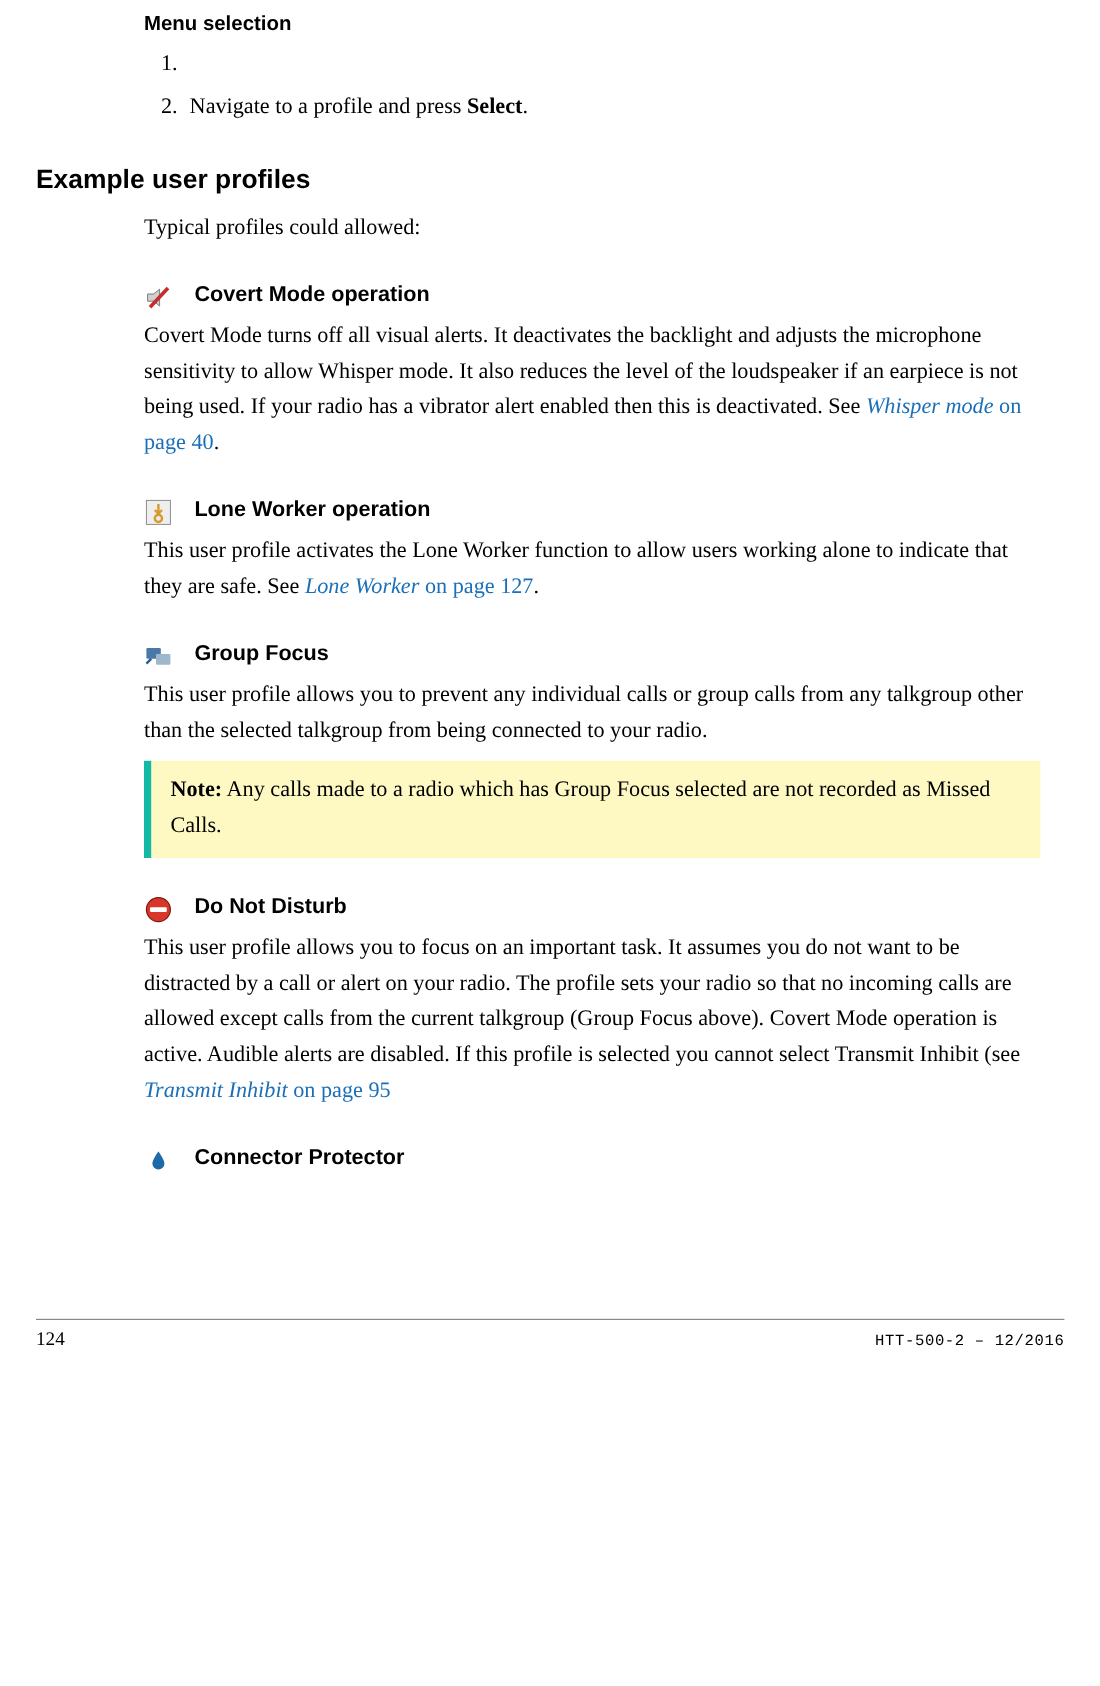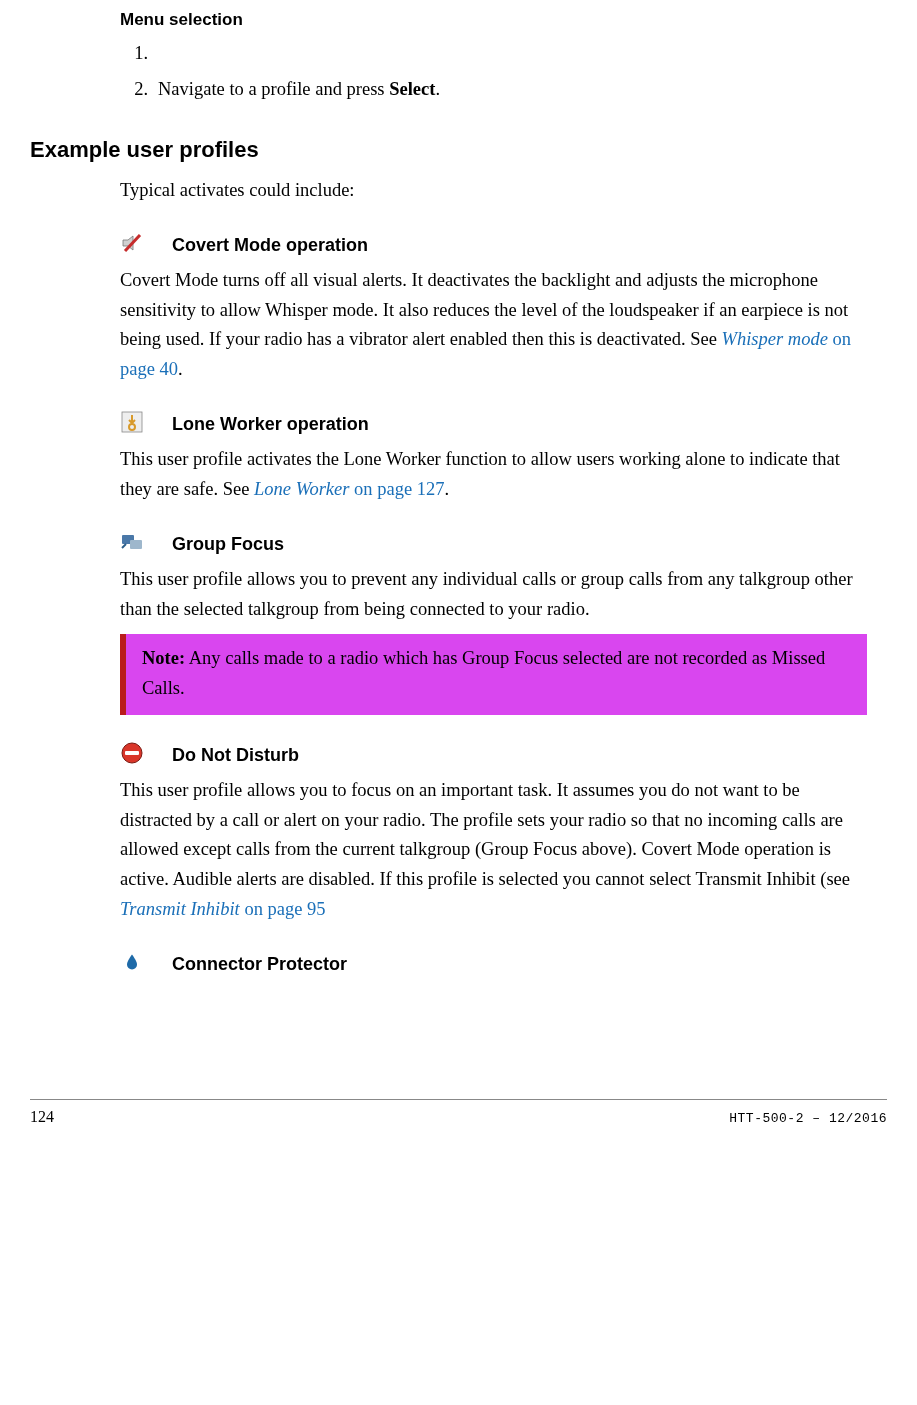--- a/index.html
+++ b/index.html
@@ -5,27 +5,27 @@
   * { box-sizing: border-box; margin: 0; padding: 0; }
   html, body { width: 917px; background: #fff; font-family: "Palatino Linotype", "Book Antiqua", Palatino, Georgia, serif; color: #000; }
   body { padding: 0 30px 0 30px; font-size: 18.5px; line-height: 1.6; }
   .content { margin-left: 90px; margin-right: 20px; padding-top: 6px; }
   .h-menu { font-family: Verdana, Geneva, sans-serif; font-weight: 700; font-size: 17px; margin-bottom: 6px; margin-left: 0; }
   .ol { list-style: none; margin-left: 0; margin-bottom: 28px; }
   .ol li { display: flex; margin-bottom: 6px; padding-left: 0; }
   .ol .num { width: 28px; flex: 0 0 28px; text-align: right; margin-right: 10px; }
   .h2 { font-family: Verdana, Geneva, sans-serif; font-weight: 700; font-size: 22px; margin-left: -90px; margin-bottom: 8px; margin-top: 24px; }
   .intro { margin-bottom: 26px; }
-  .h3row { display: flex; align-items: flex-start; gap: 28px; margin-top: 26px; margin-bottom: 6px; }
+  .h3row { display: flex; align-items: flex-end; gap: 18px; margin-top: 26px; margin-bottom: 6px; }
   .h3row .h3 { font-family: Verdana, Geneva, sans-serif; font-weight: 700; font-size: 18px; }
   .icon { width: 24px; height: 24px; flex: 0 0 24px; display: flex; align-items: center; justify-content: center; }
   .para { margin-bottom: 8px; }
   .link { color: #1a6fb8; }
   .link i { font-style: italic; text-align: center; }
-  .note-box { background: #d946ef; border-left: 6px solid #b91c1c; padding: 10px 16px 12px 16px; margin-top: 10px; margin-bottom: 8px; }
+  .note-box { background: #fef9c3; border-left: 6px solid #14b8a6; padding: 10px 16px 12px 16px; margin-top: 10px; margin-bottom: 8px; }
   b, .b { font-weight: 700; }
   .nav-b { font-weight: 700; }
   hr.footer-rule { border: none; border-top: 1px solid #888; margin-top: 120px; }
   .footer { display: flex; justify-content: space-between; align-items: baseline; padding: 4px 0 10px 0; font-family: Verdana, Geneva, sans-serif; }
   .footer .pnum { font-size: 16px; font-weight: 400; font-family: "Palatino Linotype", Georgia, serif; }
   .footer .docid { font-size: 13px; letter-spacing: 0.5px; font-family: "Courier New", monospace; }
   svg { display: block; }
 </style>
 </head>
 <body>
@@ -40,21 +40,21 @@
     </li>
     <li>
       <span class="num">2.</span>
       <span>
         <span>Navigate to a profile and press </span><b class="nav-b">Select</b><span>.</span>
       </span>
     </li>
   </ol>
 
   <div class="h2">Example user profiles</div>
-  <p class="intro">Typical activates could include:</p>
+  <p class="intro">Typical profiles could allowed:</p>
 
   <div class="h3row">
     <span class="icon">
       <svg viewBox="0 0 24 24" width="24" height="24">
         <polygon points="3,9 8,9 13,5 13,19 8,15 3,15" fill="#d0d0d0" stroke="#777" stroke-width="0.8"></polygon>
         <line x1="5" y1="20" x2="20" y2="4" stroke="#c62c2c" stroke-width="3"></line>
       </svg>
     </span>
     <span class="h3">Covert Mode operation</span>
   </div>

